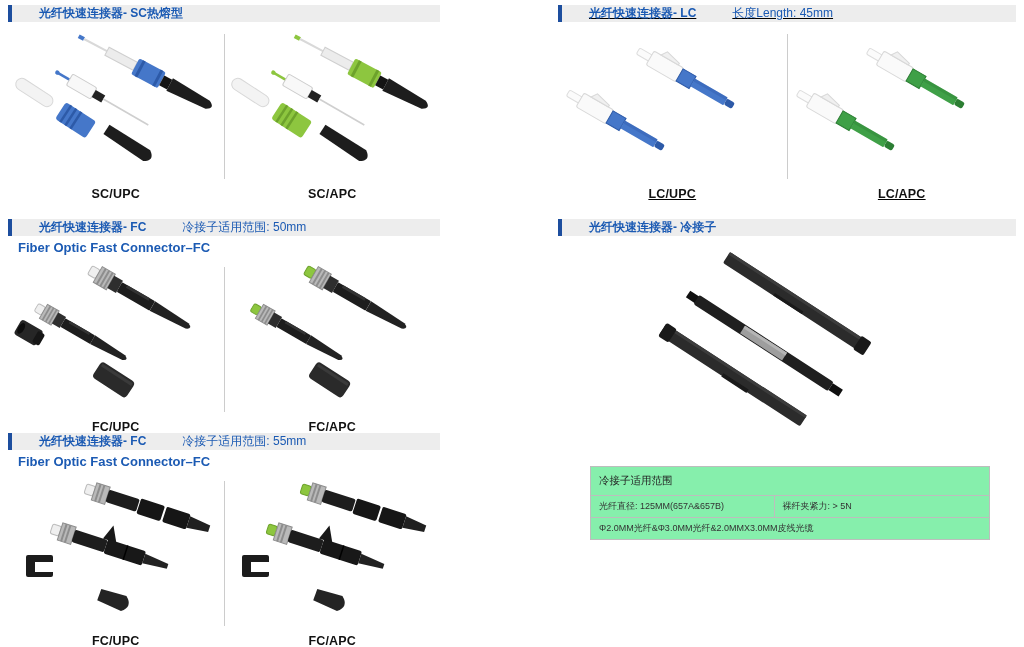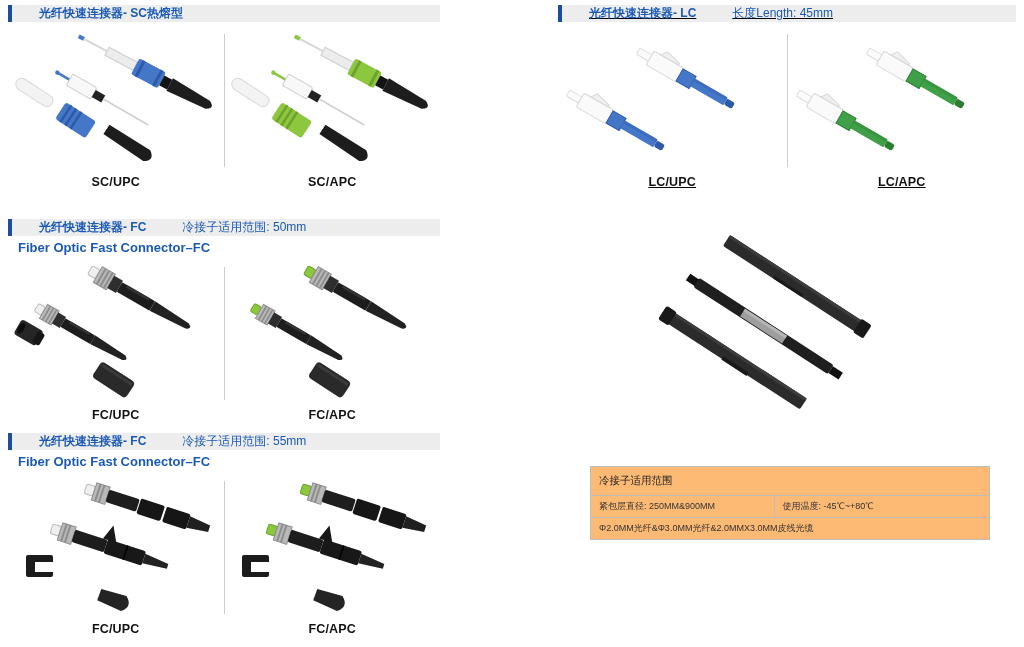--- a/index.html
+++ b/index.html
@@ -14,30 +14,30 @@
     height:17px;display:flex;align-items:center;
     padding:1px 8px 1px 27px;box-sizing:border-box;
   }
   .zh-title{color:var(--accent-blue,#1b5ab3);font-weight:bold;font-size:12px;white-space:nowrap;}
   .len-label{color:var(--accent-blue,#1b5ab3);font-size:12px;margin-left:36px;white-space:nowrap;}
   .section-sub{color:var(--accent-blue,#1b5ab3);font-weight:bold;font-size:13px;margin:4px 0 0 10px;}
   .product-row{display:flex;align-items:stretch;margin-top:2px;}
   .product{flex:1;display:flex;flex-direction:column;align-items:center;}
   .divider{width:1px;background:#cccccc;margin:10px 0 22px;}
   .pimg{display:block;}
-  figure{margin:0;display:flex;flex-direction:column;align-items:center;}
+  figure{margin:0;display:flex;flex-direction:column;align-items:center;gap:12px;}
   figcaption{font-size:12.5px;font-weight:600;color:#121212;margin-top:1px;letter-spacing:.2px;}
   
   .c-blue{--c-main:#4577c9;--c-dark:#2d5aa8;}
   .c-lime{--c-main:#8dc63f;--c-dark:#6da22c;}
   .c-green{--c-main:#3fa047;--c-dark:#2c7e33;}
   .cap-white{--cap:#efefef;}
   .cap-lime{--cap:#8dc63f;}
   
-  .spec{border-collapse:collapse;width:400px;table-layout:fixed;background:#fdba74;}
+  .spec{border-collapse:collapse;width:400px;table-layout:fixed;background:#86efac;}
   .spec td{
     border:1px solid #bdbdbd;font-size:9px;color:#333333;
     padding:4px 8px;height:13px;white-space:nowrap;overflow:hidden;
   }
   .spec td.t-title{font-size:10.5px;color:#222222;padding:7px 8px;height:14px;}
   .spec col.left{width:46%;}
 </style>
 </head>
 <body>
 
@@ -246,20 +246,23 @@
           <rect x="0" y="0" width="40" height="19" rx="4" fill="#2a2a2a"></rect>
           <rect x="2" y="2" width="36" height="3" fill="#3a3a3a"></rect>
         </g>
       </svg>
       <figcaption>FC/APC</figcaption>
     </figure>
   </div>
 </section>
 
 <section class="panel" style="left:558px;top:219px;width:458px;">
+  <div class="section-header">
+    <span class="zh-title">光纤快速连接器- 冷接子</span>
+  </div>
   <svg class="pimg" width="458" height="200" viewBox="0 0 458 200">
     <g transform="translate(172,16) rotate(33)">
       <rect x="0" y="0" width="165" height="13" rx="2" fill="#2b2b2b"></rect>
       <rect x="0" y="0" width="165" height="3" fill="#3c3c3c"></rect>
       <rect x="156" y="-1.5" width="12" height="16" rx="2" fill="#191919"></rect>
       <rect x="60" y="10" width="34" height="3" fill="#1a1a1a"></rect>
     </g>
     <g transform="translate(142,58) rotate(33)">
       <rect x="-10" y="2.5" width="12" height="8" fill="#101010"></rect>
       <rect x="160" y="2.5" width="12" height="8" fill="#101010"></rect>
@@ -356,20 +359,20 @@
 <table class="spec panel" style="left:590px;top:466px;">
   <colgroup>
       <col class="left">
       <col>
     </colgroup>
   <tbody>
       <tr>
     <td colspan="2" class="t-title">冷接子适用范围</td>
   </tr>
   <tr>
-    <td>紧包层直径: 250MM&amp;900MM</td>
-    <td>使用温度: -45℃~+80℃</td>
+    <td>光纤直径: 125MM(657A&amp;657B)</td>
+    <td>裸纤夹紧力: &gt; 5N</td>
   </tr>
   <tr>
     <td colspan="2">Φ2.0MM光纤&amp;Φ3.0MM光纤&amp;2.0MMX3.0MM皮线光缆</td>
   </tr>
 </tbody>
   </table>
 
 </body></html>

